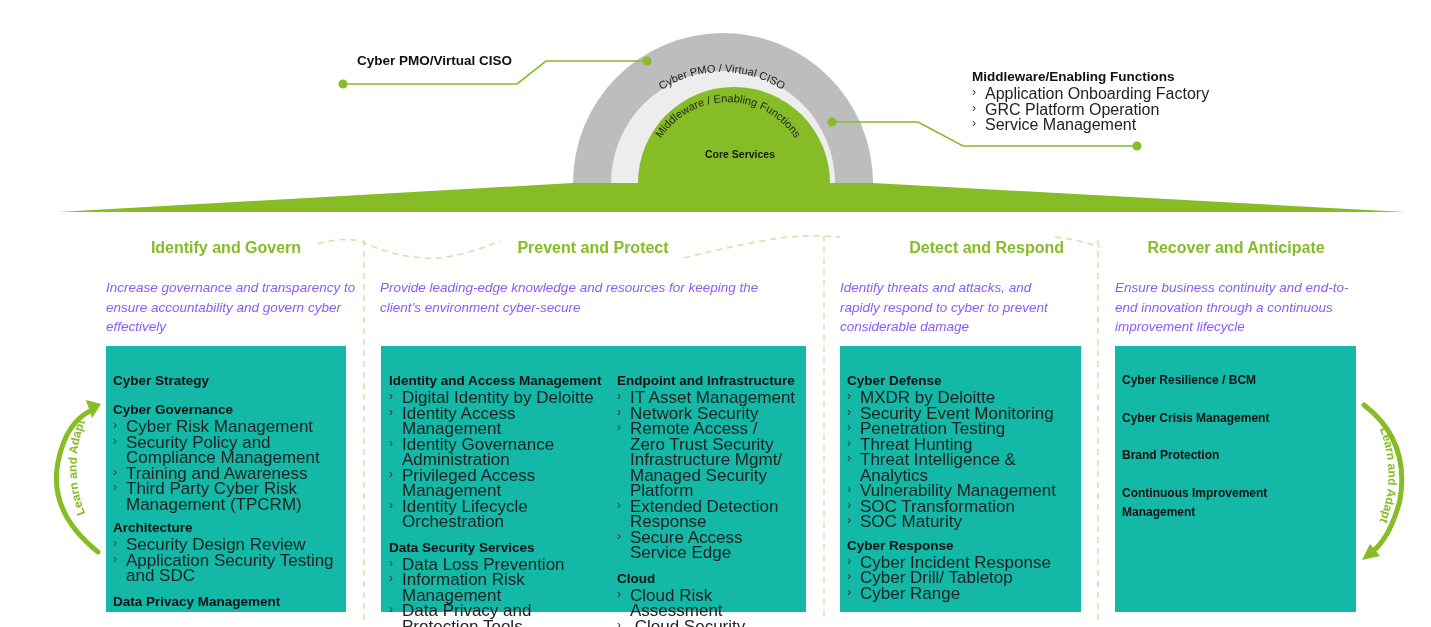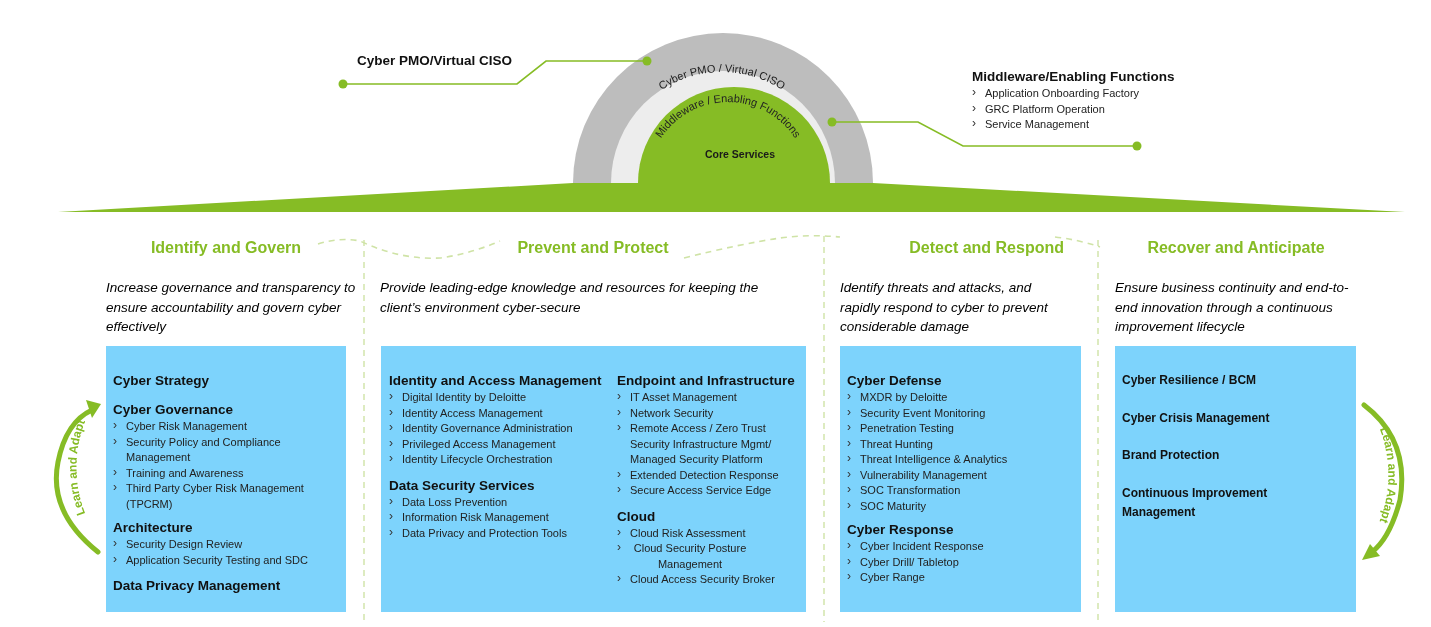--- a/index.html
+++ b/index.html
@@ -1,28 +1,28 @@
 <!DOCTYPE html>
 <html><head>
 <meta charset="utf-8">
 <style>
   html, body { margin:0; padding:0; background:#ffffff; }
   body { width:1431px; height:627px; position:relative; overflow:hidden;
          font-family:"Liberation Sans", "DejaVu Sans", sans-serif; color:#111; }
   .abs { position:absolute; }
   svg.bg { position:absolute; left:0; top:0; }
   .callout-title { font-weight:bold; font-size:13.5px; color:#111; white-space:nowrap; }
-  .callout-list { list-style:none; margin:2px 0 0 0; padding:0; font-size:11px; line-height:15.5px; color:#222; }
+  .callout-list { list-style:none; margin:2px 0 0 0; padding:0; font-size:16px; line-height:15.5px; color:#222; }
   .callout-list li { padding-left:13px; position:relative; white-space:nowrap; }
   .callout-list li::before { content:"›"; position:absolute; left:0; top:-1px; font-size:12px; color:#333; }
   .pillar-title { position:absolute; font-size:16px; font-weight:bold; color:#86bc25; white-space:nowrap; text-align:center; }
-  .pillar-desc { position:absolute; font-size:13.5px; font-style:italic; color:#000000; line-height:19.5px; }
-  .panel { position:absolute; background:#7dd3fc; top:346px; height:266px; }
+  .pillar-desc { position:absolute; font-size:13.5px; font-style:italic; color:#8b5cf6; line-height:19.5px; }
+  .panel { position:absolute; background:#14b8a6; top:346px; height:266px; }
   .cat { font-weight:bold; font-size:13.5px; color:#111; line-height:19px; }
-  .items { list-style:none; margin:0 0 6px 0; padding:0; font-size:11px; line-height:15.5px; color:#222; }
+  .items { list-style:none; margin:0 0 6px 0; padding:0; font-size:17px; line-height:15.5px; color:#222; }
   .items li { padding-left:13px; position:relative; }
   .items li::before { content:"›"; position:absolute; left:0; top:-1px; font-size:12px; color:#333; }
   .col { position:absolute; }
   .big-cat { font-weight:bold; font-size:12px; color:#111; line-height:19.5px; margin-bottom:18px; }
   .ring-label { font-size:11px; fill:#222; }
 </style>
 </head>
 <body>
 
 <svg class="bg" width="1431" height="627" viewBox="0 0 1431 627">

